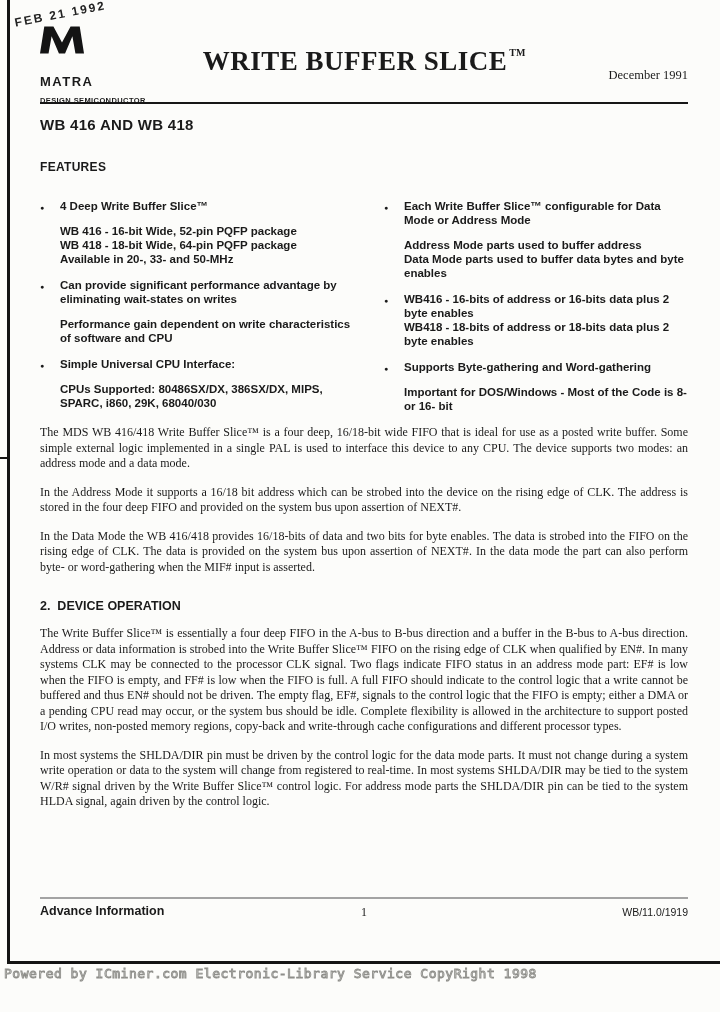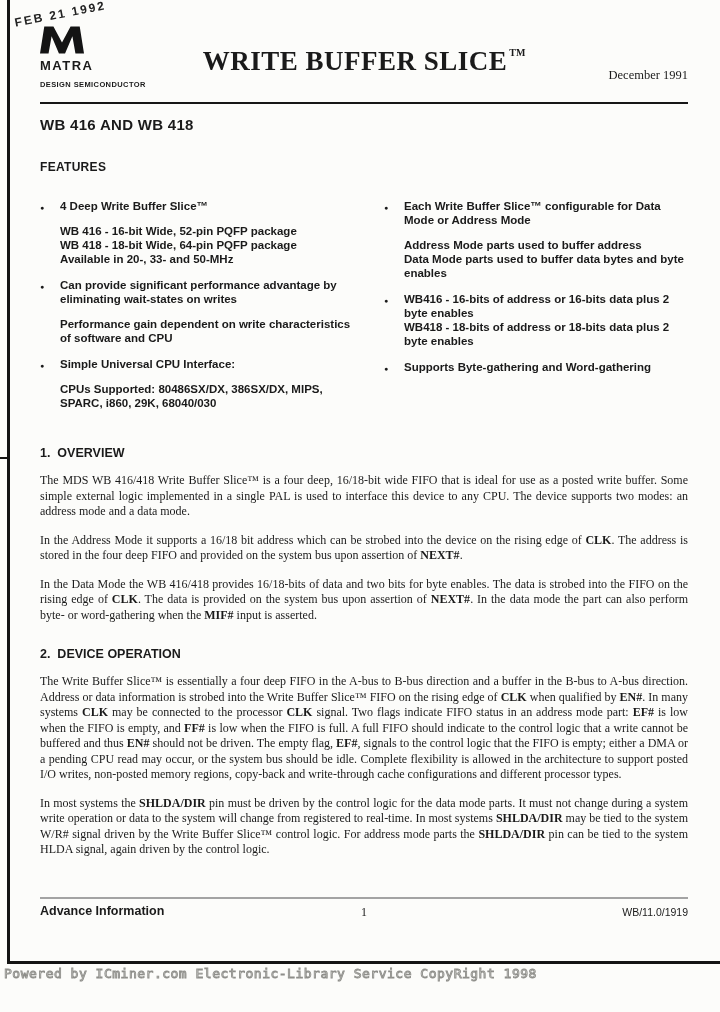--- a/index.html
+++ b/index.html
@@ -15,21 +15,21 @@
   .stamp {
     position:absolute; left:14px; top:7px; transform:rotate(-11deg);
     font:bold 12px "Liberation Sans", sans-serif; letter-spacing:2px; color:#232323;
   }
 
   .content { margin:0 32px 0 40px; }
 
   .hdr { position:relative; height:72px; padding-top:24px; }
   .brand-block { position:absolute; left:0; top:26px; width:120px; }
   .logo { width:44px; height:28px; display:block; }
-  .brand { font:bold 13px "Liberation Sans", sans-serif; letter-spacing:1.5px; margin-top:4px; }
+  .brand { font:bold 13px "Liberation Sans", sans-serif; letter-spacing:1.5px; margin-top:20px; }
   .brand-sub { font:bold 7.5px "Liberation Sans", sans-serif; letter-spacing:0.4px; margin-top:7px; }
   .title-wrap { position:absolute; left:100px; right:100px; top:46px; text-align:center; white-space:nowrap; }
   .doc-title { font:bold 27px "Liberation Serif", serif; letter-spacing:0.5px; }
   .tm-sup { font:bold 10px "Liberation Serif", serif; vertical-align:14px; margin-left:2px;margin-top:16px; }
   .pub-date { position:absolute; right:0; top:68px; font:12.5px "Liberation Serif", serif; }
 
   .rule { border:0; border-top:2.5px solid #161616; margin:6px 0 0 0; }
 
   .subtitle { text-align:left; font:bold 15px "Liberation Sans", sans-serif; letter-spacing:0.3px; margin-top:12px; }
 
@@ -40,21 +40,21 @@
   .fcol-right { flex:1; margin-left:26px; }
   .feat { display:flex; margin-bottom:12px; }
   .blt { flex:none; width:20px; font-size:7px; line-height:14px; padding-top:2px; }
   .ftxt { flex:1; }
   .fhead, .fsub { font:bold 11.5px/14px "Liberation Sans", sans-serif; white-space:pre-line; }
   .fsub { margin-top:11px; }
   .fsub:empty { display:none; }
 
   .sec-head { font:bold 12.5px "Liberation Sans", sans-serif; margin:24px 0 13px 0; white-space:pre; }
   .para { font:12px/15.5px "Liberation Serif", serif; text-align:justify; margin:0 0 13px 0; }
-  .para b { font-weight:bold;margin-top:20px; }
+  .para b { font-weight:normal;margin-top:20px; }
 
   .footer { position:absolute; left:40px; right:32px; top:897px; height:24px; border-top:2px solid #a3a3a3; }
   .f-left  { position:absolute; left:0; top:5px; font:bold 12.5px "Liberation Sans", sans-serif; }
   .f-page  { position:absolute; left:0; right:0; top:6px; text-align:center; font:12px "Liberation Serif", serif; }
   .f-right { position:absolute; right:0; top:7px; font:10.5px "Liberation Sans", sans-serif; }
 
   .watermark {
     position:absolute; left:4px; top:966px;
     font:13px "DejaVu Sans Mono", monospace;
     color:#e3e3df; -webkit-text-stroke:0.9px #8e8e8a; letter-spacing:0.5px;
@@ -134,27 +134,27 @@
           <div class="ftxt">
             <div class="fhead">WB416 - 16-bits of address or 16-bits data plus 2 byte enables
 WB418 - 18-bits of address or 18-bits data plus 2 byte enables</div>
 
           </div>
         </div>
         <div class="feat">
           <span class="blt">●</span>
           <div class="ftxt">
             <div class="fhead">Supports Byte-gathering and Word-gathering</div>
+            <div class="fsub">Important for DOS/Windows - Most of the Code is 8- or 16- bit</div>
           </div>
         </div>
       </div>
     </div>
 
     <section>
-      <div class="sec-head">1.  OVERVIEW</div>
       <p class="para">The MDS WB 416/418 Write Buffer Slice™ is a four deep, 16/18-bit wide FIFO that is ideal for use as a posted write buffer.  Some simple external logic implemented in a single PAL is used to interface this device to any CPU.  The device supports two modes: an address mode and a data mode.</p>
       <p class="para">In the Address Mode it supports a 16/18 bit address which can be strobed into the device on the rising edge of <b>CLK</b>. The address is stored in the four deep FIFO and provided on the system bus upon assertion of <b>NEXT#</b>.</p>
       <p class="para">In the Data Mode the WB 416/418 provides 16/18-bits of data and two bits for byte enables.  The data is strobed into the FIFO on the rising edge of <b>CLK</b>.  The data is provided on the system bus upon assertion of <b>NEXT#</b>.  In the data mode the part can also perform byte- or word-gathering when the <b>MIF#</b> input is asserted.</p>
     </section>
 
     <section>
       <div class="sec-head">2.  DEVICE OPERATION</div>
       <p class="para">The Write Buffer Slice™ is essentially a four deep FIFO in the A-bus to B-bus direction and a buffer in the B-bus to A-bus direction.  Address or data information is strobed into the Write Buffer Slice™ FIFO on the rising edge of <b>CLK</b> when qualified by <b>EN#</b>.  In many systems <b>CLK</b> may be connected to the processor <b>CLK</b> signal.  Two flags indicate FIFO status in an address mode part: <b>EF#</b> is low when the FIFO is empty, and <b>FF#</b> is low when the FIFO is full. A full FIFO should indicate to the control logic that a write cannot be buffered and thus <b>EN#</b> should not be driven.  The empty flag, <b>EF#</b>, signals to the control logic that the FIFO is empty; either a DMA or a pending CPU read may occur, or the system bus should be idle.  Complete flexibility is allowed in the architecture to support posted I/O writes, non-posted memory regions, copy-back and write-through cache configurations and different processor types.</p>
       <p class="para">In most systems the <b>SHLDA/DIR</b> pin must be driven by the control logic for the data mode parts.  It must not change during a system write operation or data to the system will change from registered to real-time.  In most systems <b>SHLDA/DIR</b> may be tied to the system W/R# signal driven by the Write Buffer Slice™ control logic.  For address mode parts the <b>SHLDA/DIR</b> pin can be tied to the system HLDA signal, again driven by the control logic.</p>
     </section>

